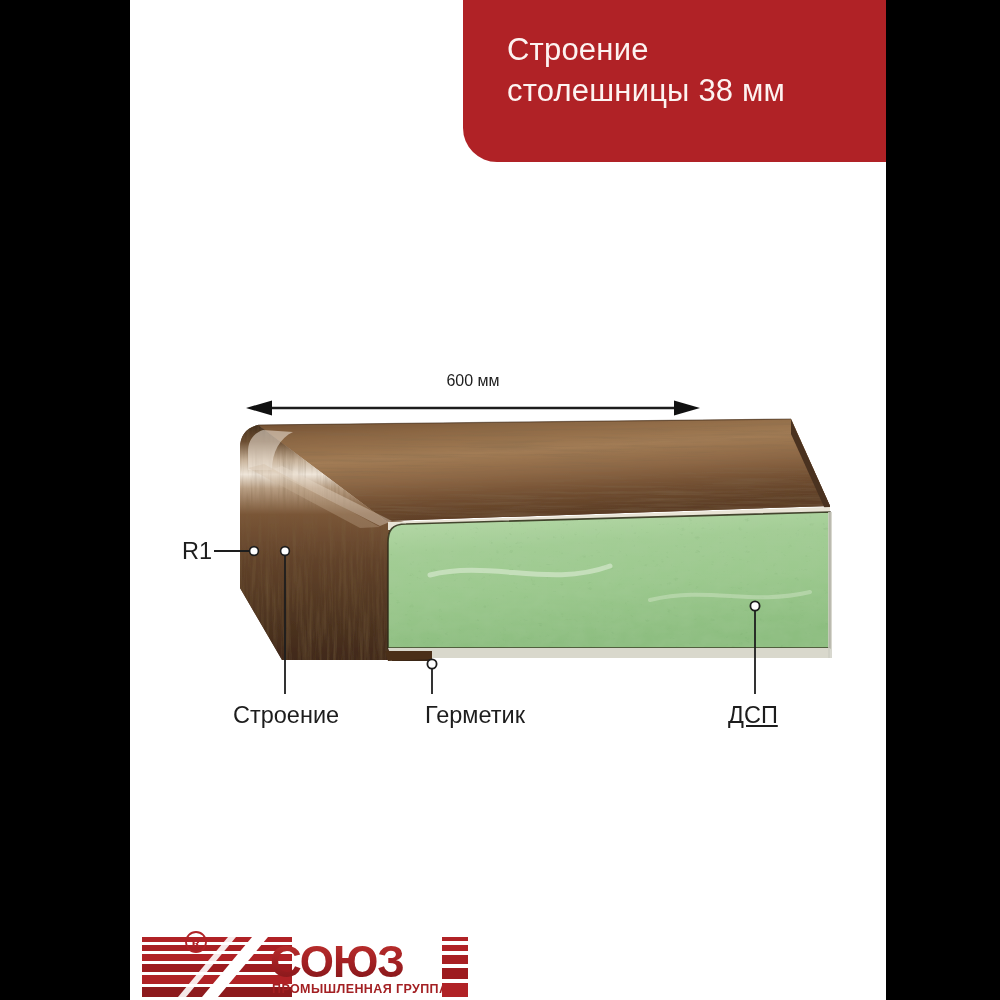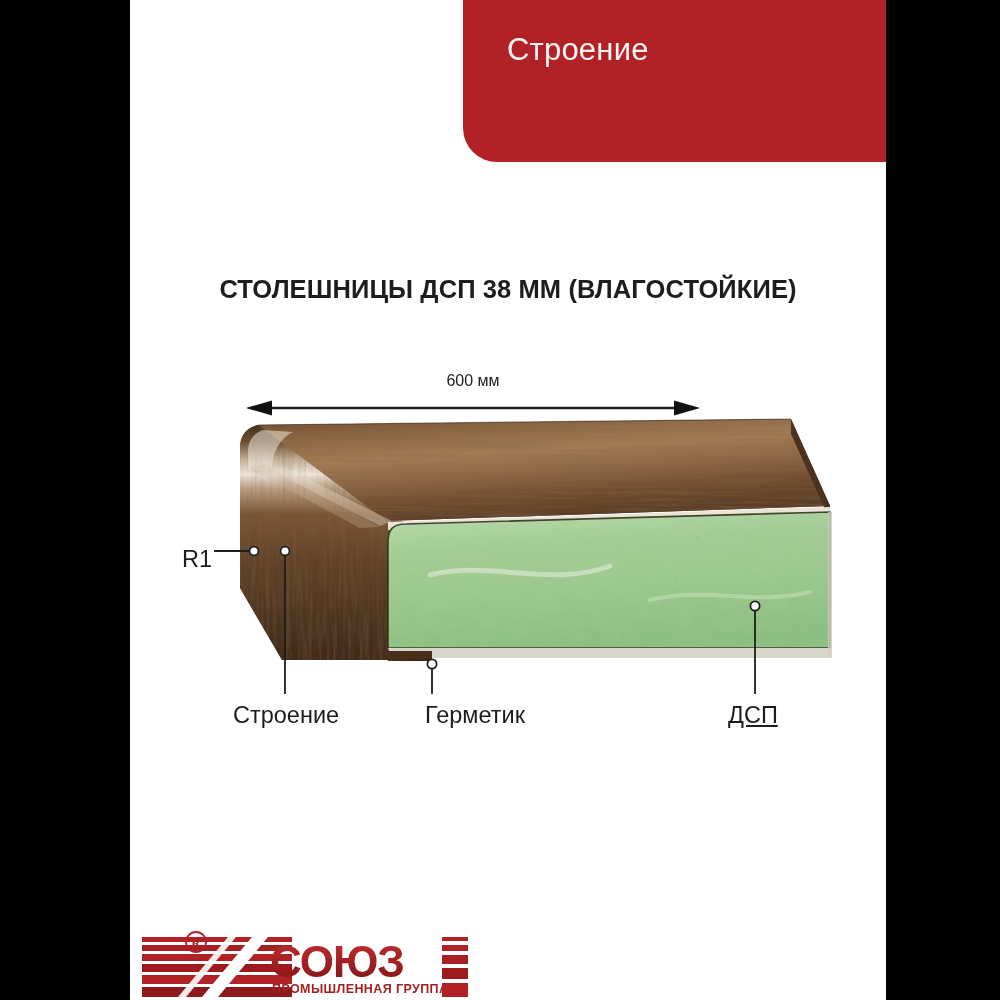--- a/index.html
+++ b/index.html
@@ -72,45 +72,45 @@
   
   #slab { position:absolute; left:0; top:0; width:756px; height:1000px; }
 
   
   .leader-label {
     position:absolute;
     font-size:23.5px;
     color:#1d1d1d;
     white-space:nowrap;
   }
-  #lbl-r1      { left:52px;  top:538px;margin-top:8px; }      
+  #lbl-r1      { left:52px;  top:538px; }      
   #lbl-plastik { left:103px; top:702px; }      
   #lbl-germet  { left:247px; top:702px;margin-left:48px; }      
   #lbl-dsp     { left:598px; top:702px;text-decoration:underline; }      
 
   
   #logo {
     position:absolute;
     left:12px; top:925px;      
     width:330px; height:72px;
   }
 </style>
 </head>
 <body>
 
 <div id="page">
   <div id="canvas">
 
     <div id="banner">
       <div class="btext">
         <div>Строение</div>
+        <div>столешницы 38 мм</div>
       </div>
     </div>
 
-    <div id="section-title">СТОЛЕШНИЦЫ ДСП 38 ММ (ВЛАГОСТОЙКИЕ)</div>
 
     <div id="dim">
       <div class="dlabel">600 мм</div>
       <svg width="454" height="20">
         <line x1="14" y1="10" x2="440" y2="10" stroke="#1d1d1d" stroke-width="2.4"></line>
         <polygon points="0,10 26,2.5 26,17.5" fill="#111"></polygon>
         <polygon points="454,10 428,2.5 428,17.5" fill="#111"></polygon>
       </svg>
     </div>
 

